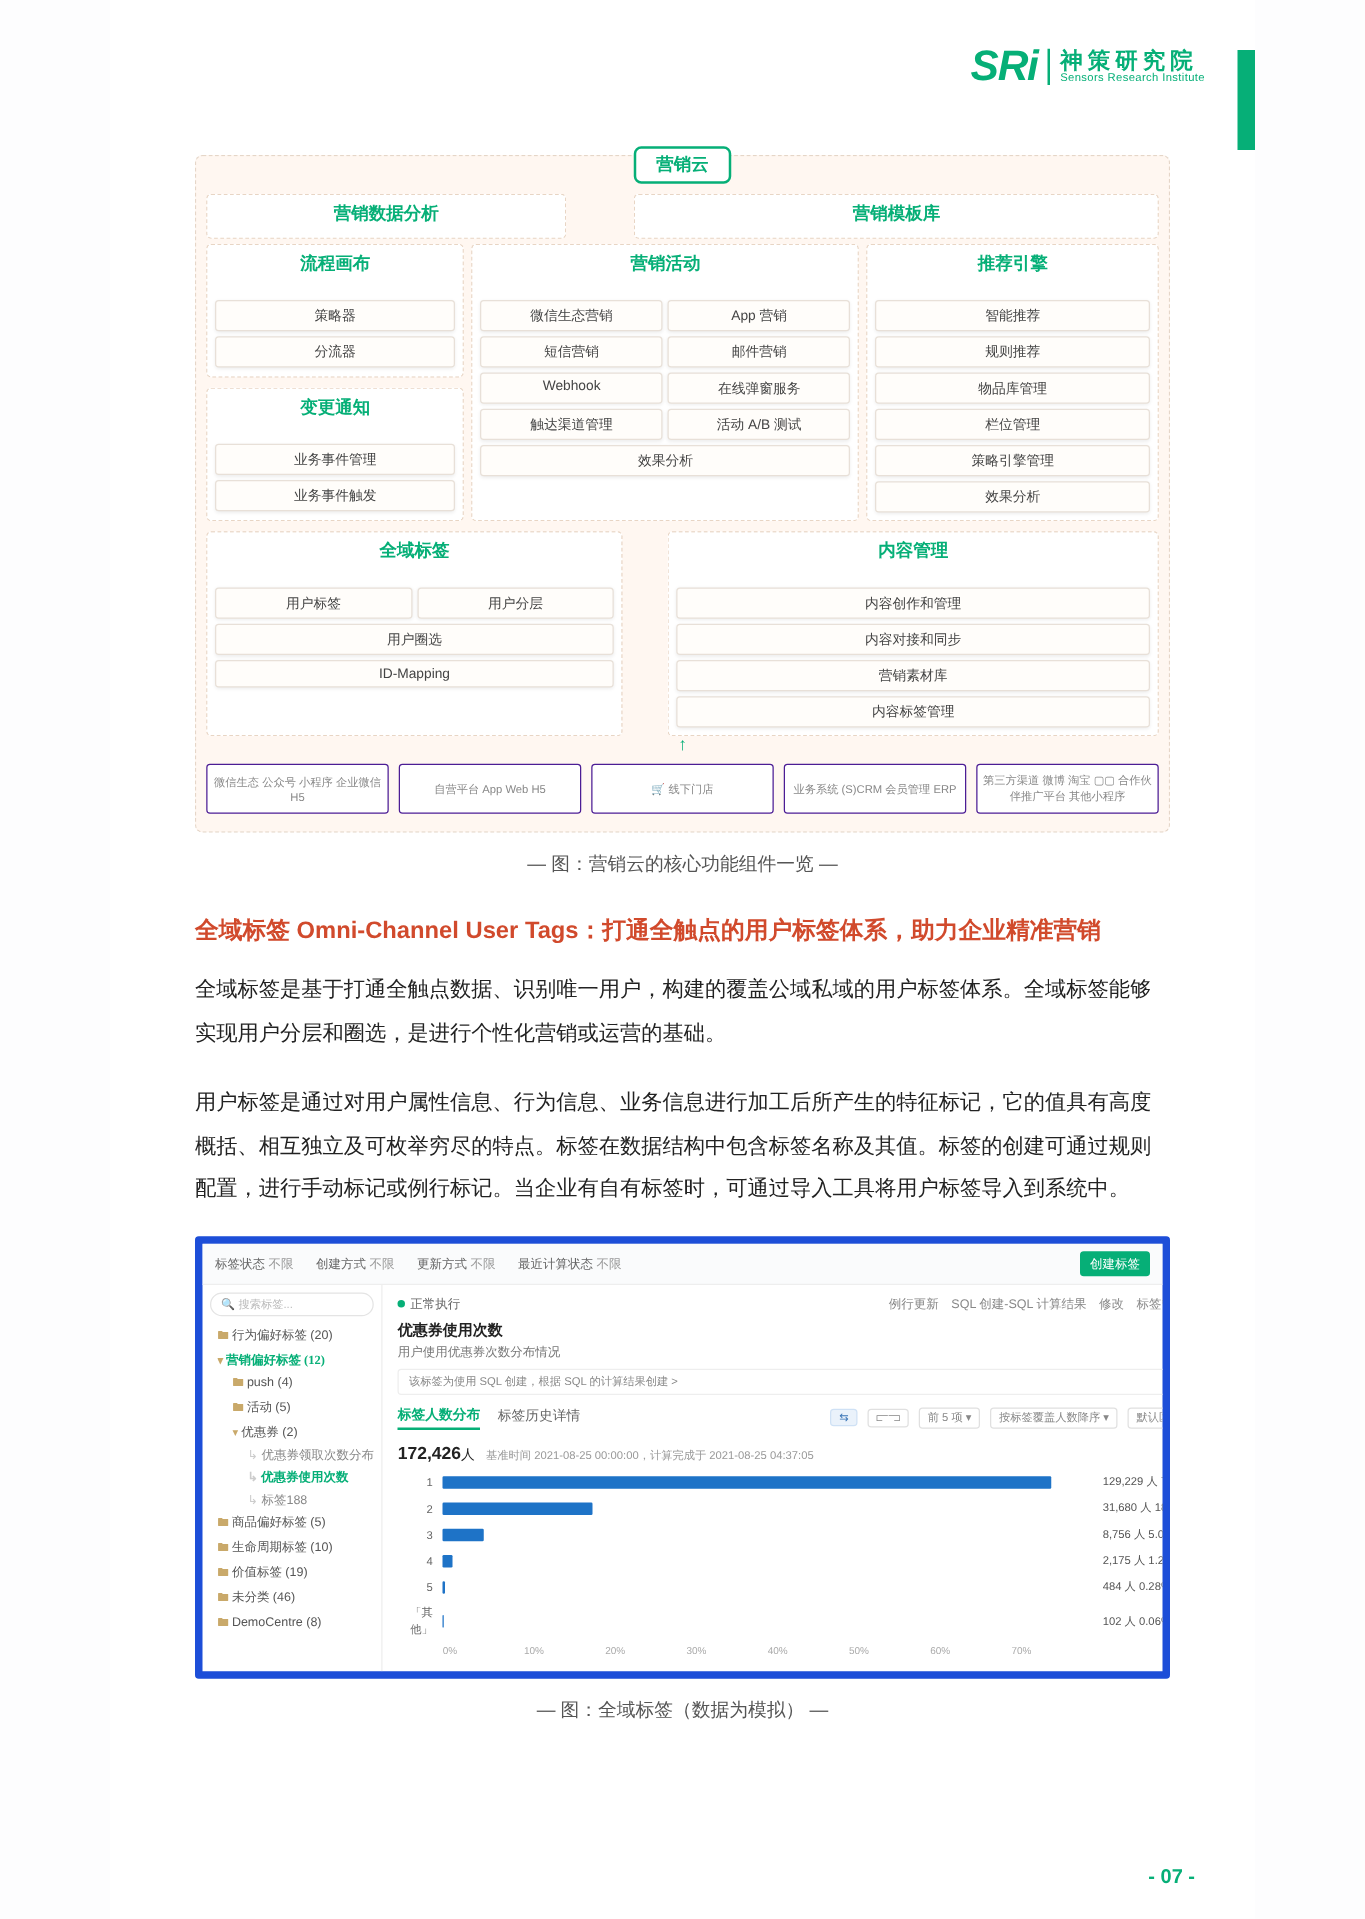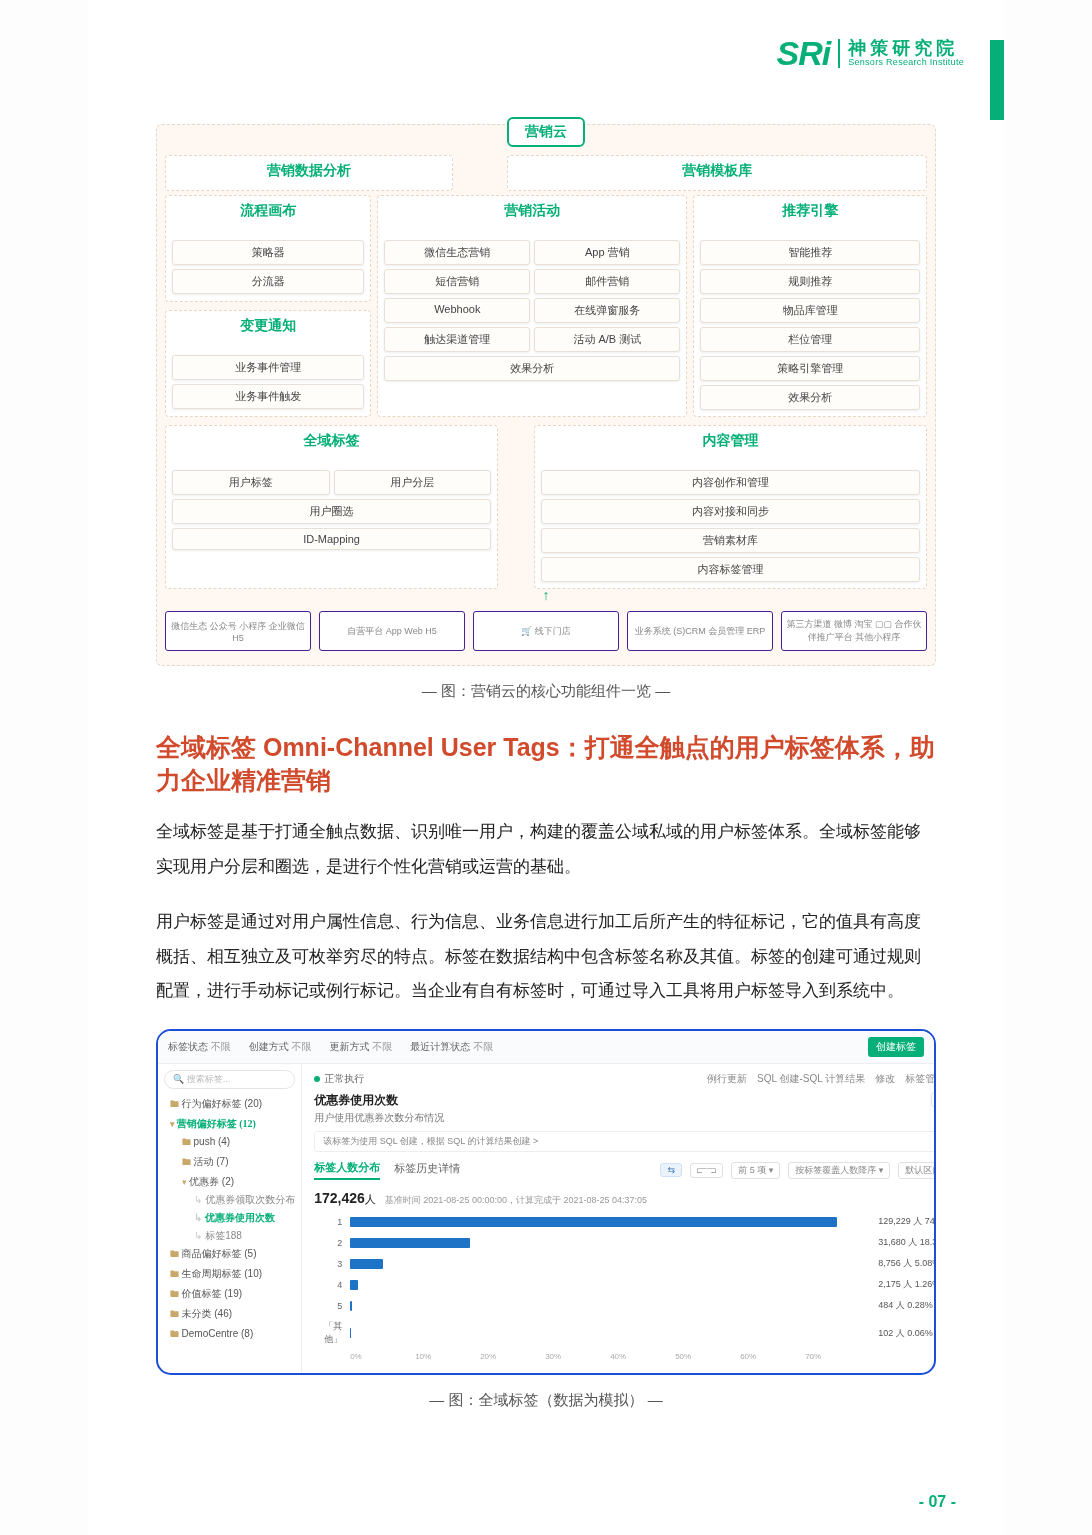--- a/index.html
+++ b/index.html
@@ -38,24 +38,24 @@
   .cell{flex:1 1 calc(33.3% - 4px);min-width:0;background:#fffdfa;border:1px solid var(--pill-border);border-radius:3px;font-size:11px;text-align:center;color:#444;padding:4px 2px;box-shadow:var(--shadow);}
   .cell2{flex:1 1 calc(50% - 4px);}
   .sec-2{display:flex;gap:6px;margin-top:8px;}
   .sec-2 .panel{margin-top:0;}
   .connector{height:14px;display:flex;justify-content:center;align-items:flex-end;color:var(--accent);font-size:14px;}
   .dai{background:#fff;border:1px dashed #e8d5c4;border-radius:4px;text-align:center;font-size:12px;color:var(--accent);padding:5px;margin-top:2px;}
   .channels{display:flex;gap:8px;margin-top:8px;}
   .ch-box{flex:1;background:#fff;border:1px solid #4c1d95;border-radius:3px;padding:4px;font-size:9px;color:#888;text-align:center;min-height:30px;display:flex;flex-direction:column;justify-content:center;gap:2px;}
   .fig-cap{text-align:center;color:#555;font-size:15px;margin:16px 0 24px;}
   
-  h2.heading{color:var(--accent2);font-size:25px;font-weight:700;margin:30px 0 18px;}
+  h2.heading{color:var(--accent2);font-size:19px;font-weight:700;margin:30px 0 18px;}
   p.para{font-size:17px;line-height:2.05;color:#222;margin:0 0 20px;}
   
-  .shot{border:2px solid #1d4ed8;border-radius:15px;overflow:hidden;margin-top:6px;}
+  .shot{border:6px solid #1d4ed8;border-radius:3px;overflow:hidden;margin-top:6px;}
   .shot-top{display:flex;align-items:center;gap:12px;font-size:10px;color:#666;background:#fafbfc;padding:6px 10px;border-bottom:1px solid #eee;}
   .shot-top .lbl{color:#666;}
   .shot-top .val{color:#999;margin-right:6px;}
   .create-btn{margin-left:auto;background:var(--accent);color:#fff;border-radius:3px;padding:3px 8px;font-size:10px;}
   .shot-body{display:flex;}
   .tree{width:176px;border-right:1px solid #eee;padding:6px 6px 10px;font-size:10px;color:#555;}
   .tree-search{border:1px solid #e4e4e4;border-radius:10px;padding:2px 8px;font-size:9px;color:#bbb;margin-bottom:6px;}
   .tree ul{list-style:none;padding:0 0 0 6px;margin:0;}
   .tree li{padding:2px 0;white-space:nowrap;overflow:hidden;text-overflow:ellipsis;}
   .tree .fold::before{content:"▸ ";color:#aaa;}
@@ -223,21 +223,21 @@
         <span><span class="lbl">最近计算状态</span> <span class="val">不限</span></span>
         <span class="create-btn">创建标签</span>
       </div>
       <div class="shot-body">
         <div class="tree">
           <div class="tree-search">🔍 <span>搜索标签...</span></div>
           <ul id="tree-ul">
               <li class="fold dir">行为偏好标签 (20)</li>
               <li class="fold open dir active">营销偏好标签 (12)</li>
               <li class="fold dir" style="padding-left: 12px;">push (4)</li>
-              <li class="fold dir" style="padding-left: 12px;">活动 (7)</li>
+              <li class="fold dir" style="padding-left: 12px;">活动 (5)</li>
               <li class="fold open dir" style="padding-left: 12px;">优惠券 (2)</li>
               <li class="sub" style="padding-left: 24px;">优惠券领取次数分布</li>
               <li class="sub active" style="padding-left: 24px;">优惠券使用次数</li>
               <li class="sub" style="padding-left: 24px;">标签188</li>
               <li class="fold dir">商品偏好标签 (5)</li>
               <li class="fold dir">生命周期标签 (10)</li>
               <li class="fold dir">价值标签 (19)</li>
               <li class="fold dir">未分类 (46)</li>
               <li class="fold dir">DemoCentre (8)</li>
             </ul>

